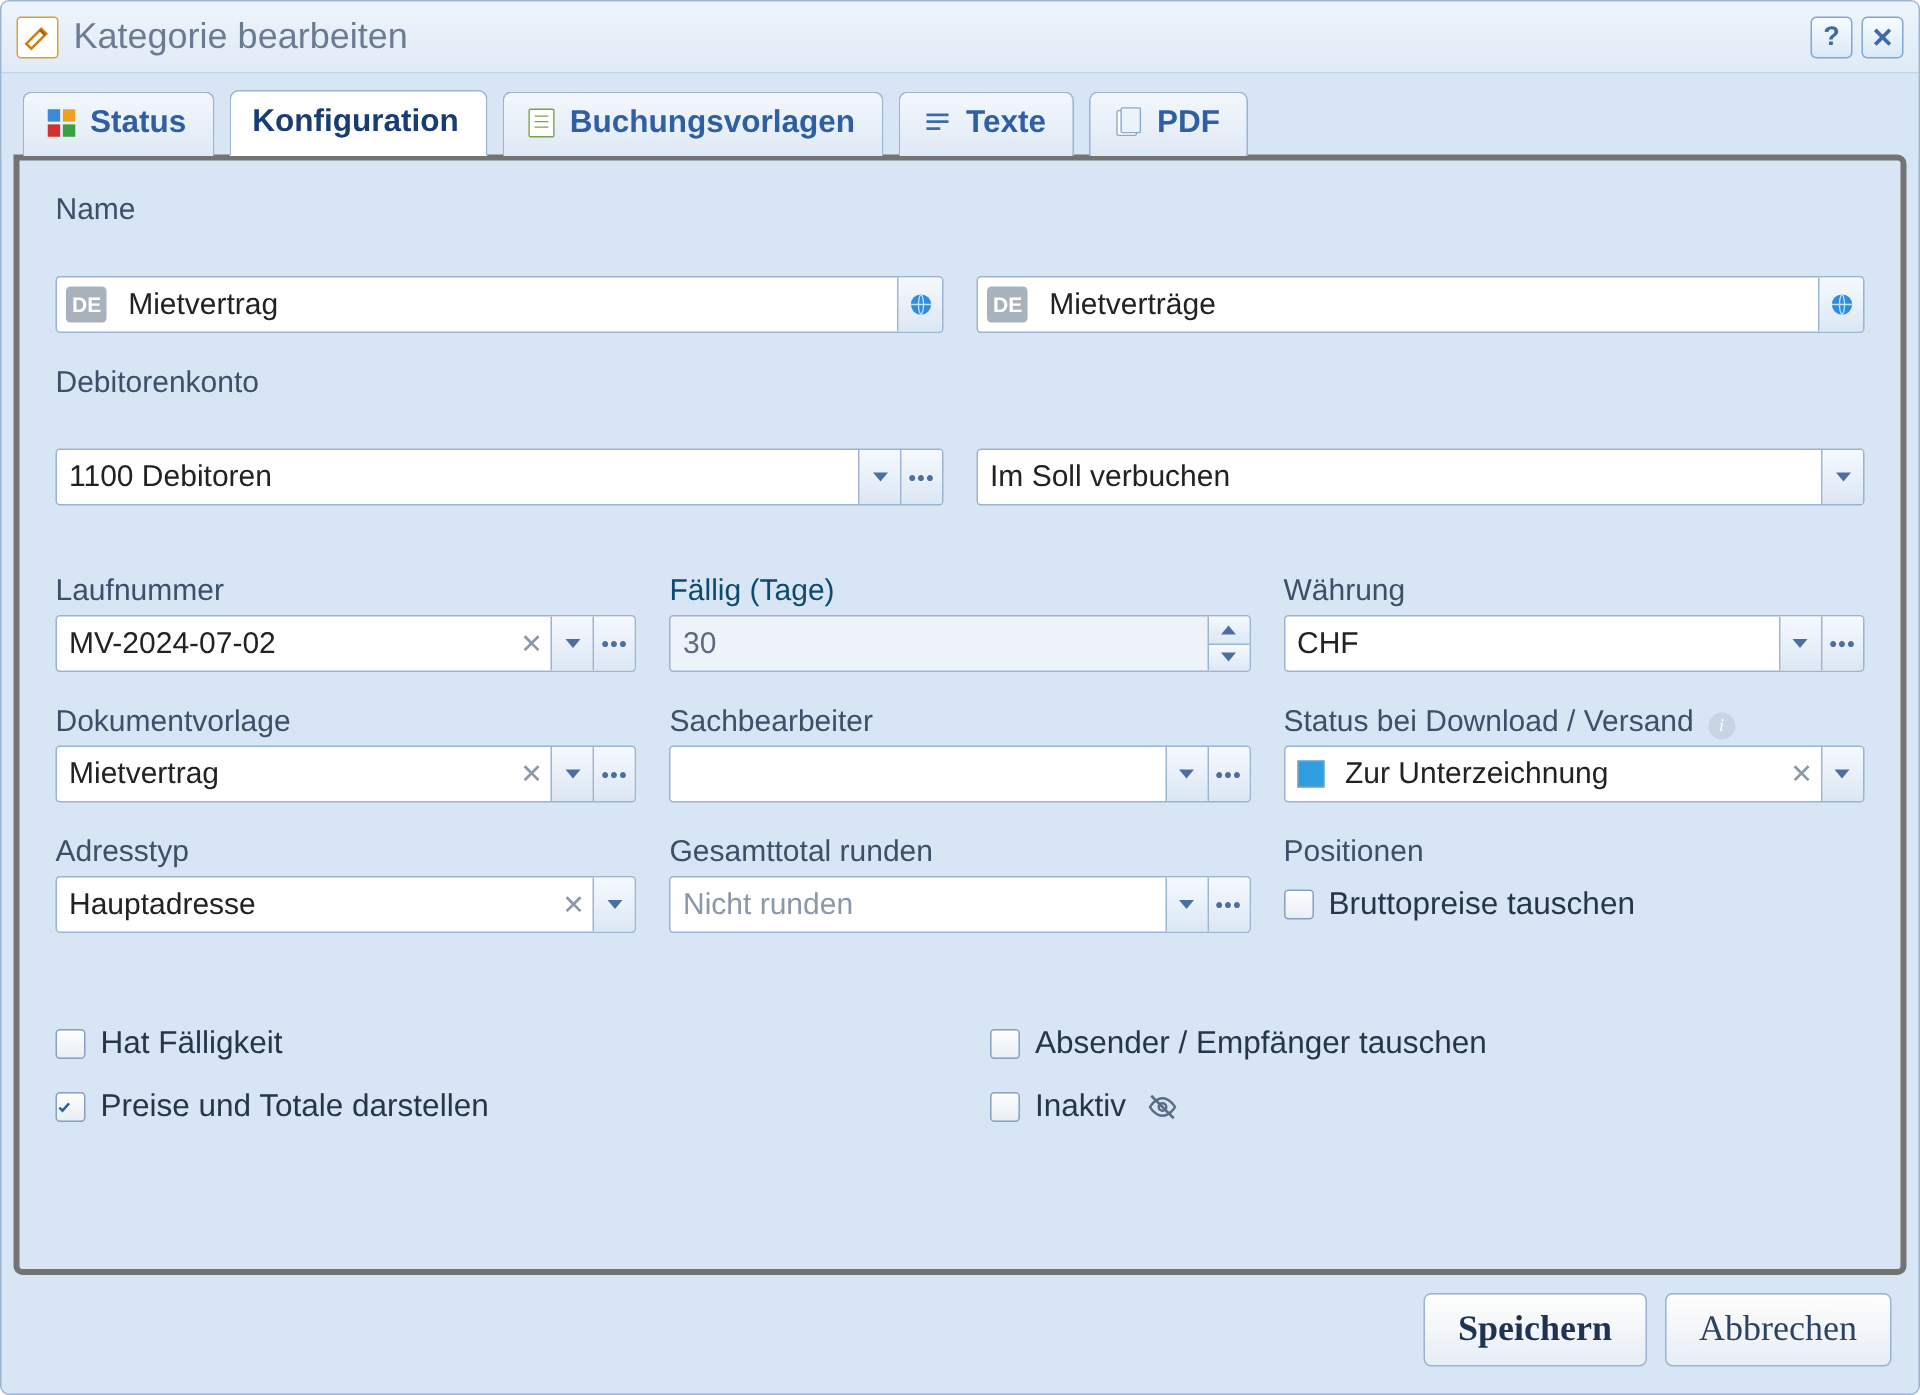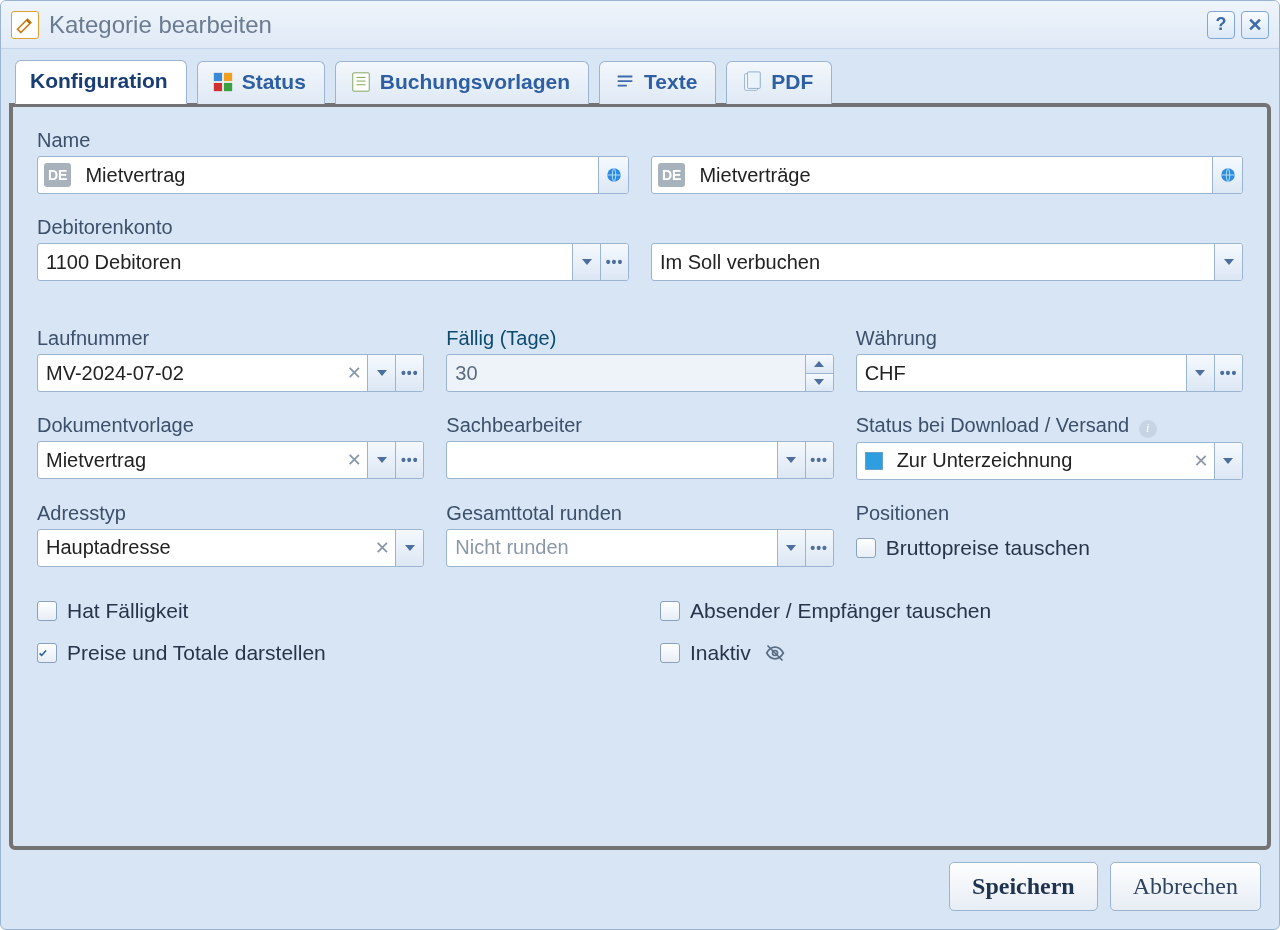--- a/index.html
+++ b/index.html
@@ -93,21 +93,21 @@
     border-radius: 0 6px 6px 6px;
     padding: 22px 24px 14px 24px;
     display: flex; flex-direction: column;
   }
   .label {
     color: #3c506a;
     font-size: 20px;
     margin-bottom: 4px;
   }
   .label.disabled { color: #0c4a6e; }
-  .row { display: flex; gap: 22px; margin-bottom: 22px; }
+  .row { display: flex; gap: 22px; margin-bottom: 22px; margin-top: 28px; }
   .col { flex: 1; min-width: 0; display:flex; flex-direction:column; }
   .row3 { display: flex; gap: 22px; margin-bottom: 22px; }
   .row3 .col { flex: 1; }
   
   .field {
     display: flex;
     height: 38px;
     border: 1px solid #9bb4d1;
     border-radius: 3px;
     background: #fff;
@@ -235,33 +235,33 @@
     <span class="title-text">Kategorie bearbeiten</span>
     <div class="tb-btn">
         <span>?</span>
       </div>
     <div class="tb-btn">
         <span>✕</span>
       </div>
   </div>
 
   <div class="tabstrip">
-    <div class="tab active">
-      <span>Konfiguration</span>
-    </div>
     <div class="tab">
       <span class="tab-icon">
         <svg viewBox="0 0 24 24">
             <rect x="2" y="2" width="9" height="9" fill="#3b8ad8"></rect>
             <rect x="13" y="2" width="9" height="9" fill="#f0a020"></rect>
             <rect x="2" y="13" width="9" height="9" fill="#d03030"></rect>
             <rect x="13" y="13" width="9" height="9" fill="#3aa040"></rect>
           </svg>
       </span>
       <span>Status</span>
+    </div>
+    <div class="tab active">
+      <span>Konfiguration</span>
     </div>
     <div class="tab">
       <span class="tab-icon">
         <svg viewBox="0 0 24 24">
             <rect x="3" y="2" width="18" height="20" rx="1" fill="#fff" stroke="#7aa050"></rect>
             <line x1="7" y1="7" x2="17" y2="7" stroke="#7aa050"></line>
             <line x1="7" y1="11" x2="17" y2="11" stroke="#7aa050"></line>
             <line x1="7" y1="15" x2="17" y2="15" stroke="#7aa050"></line>
           </svg>
       </span>
@@ -425,21 +425,21 @@
             <div class="clear">
                 <span>✕</span>
               </div>
             <div class="trigger">
                 <span class="chev-down"></span>
               </div>
           </div>
         </div>
       </div>
 
-      <div class="row3" style="margin-bottom:32px;">
+      <div class="row3" style="margin-bottom:62px;">
         <div class="col">
           <div class="label">Adresstyp</div>
           <div class="field">
             <input value="Hauptadresse" style="">
             <div class="clear">
                 <span>✕</span>
               </div>
             <div class="trigger">
                 <span class="chev-down"></span>
               </div>

